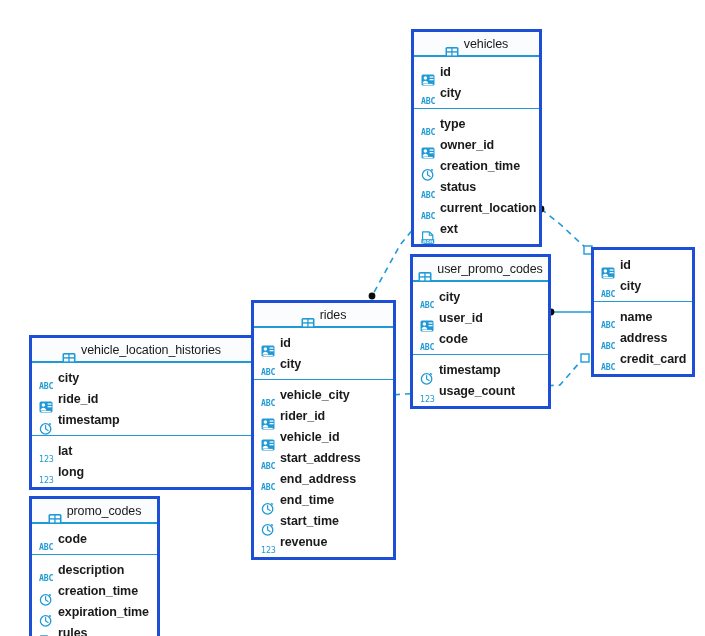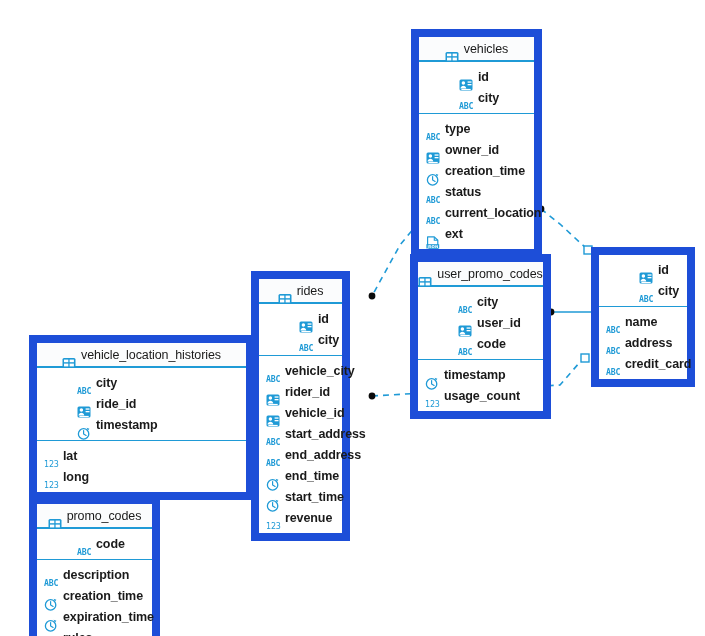--- a/index.html
+++ b/index.html
@@ -20,21 +20,21 @@
   #edges {
     position: absolute;
     left: 0; top: 0;
     width: 705px;
     height: 636px;
     pointer-events: none;
   }
   .table-node {
     position: absolute;
     box-sizing: border-box;
-    border: 8px solid #1d4ed8;
+    border: 3px solid #1d4ed8;
     background: #ffffff;
     z-index: 2;
   }
   .tbl-header {
     box-sizing: border-box;
     height: 25px;
     border-bottom: 2px solid #1f9ad6;
     background: #fbfcfd;
     display: flex;
     align-items: center;
@@ -46,21 +46,20 @@
     font-size: 12.5px;
     color: #1a1a1a;
     white-space: nowrap;
     letter-spacing: -0.1px;
   }
   .tbl-section {
     padding: 4px 0 5px 0;
   }
   .tbl-section.keys {
     border-bottom: 1.5px solid #1f9ad6;
-    padding-left: 33px;
   }
   .field-row {
     display: flex;
     align-items: center;
     gap: 5px;
     padding: 1.5px 7px;
     height: 18px;
     white-space: nowrap;
   }
   .field-name {
@@ -318,21 +317,21 @@
         <div class="field-row">
           <span class="ico">
             <svg width="16" height="12" viewBox="0 0 16 12">
               <text x="0" y="9.2" font-family="DejaVu Sans Mono, monospace" font-size="8.2" font-weight="bold" fill="#1f9ad6" letter-spacing="-0.2">ABC</text>
             </svg>
           </span>
           <span class="field-name">credit_card</span>
         </div>
       </div>
     </div>
-    <div class="table-node" style="left: 251px; top: 271px; width: 99px;">
+    <div class="table-node" style="left: 251px; top: 300px; width: 145px;">
       <div class="tbl-header">
         <span class="ico">
           <svg width="14" height="12" viewBox="0 0 14 12">
             <rect x="0.5" y="1" width="13" height="10" rx="1.5" fill="#1f9ad6"></rect>
             <rect x="2" y="2.6" width="4.3" height="2.6" fill="#ffffff"></rect>
             <rect x="7.6" y="2.6" width="4.3" height="2.6" fill="#ffffff"></rect>
             <rect x="2" y="6.6" width="4.3" height="2.8" fill="#ffffff"></rect>
             <rect x="7.6" y="6.6" width="4.3" height="2.8" fill="#ffffff"></rect>
           </svg>
         </span>

